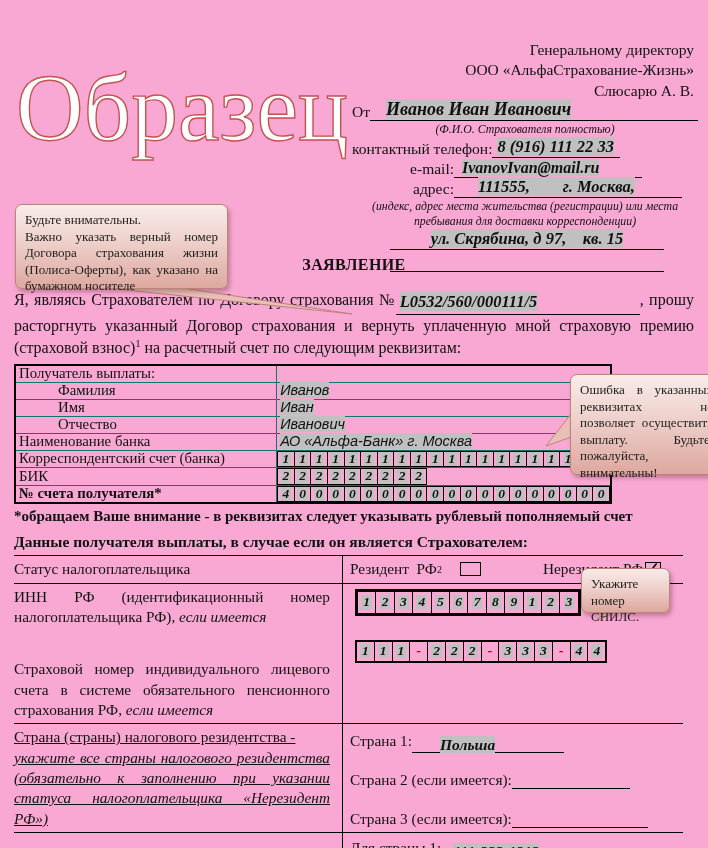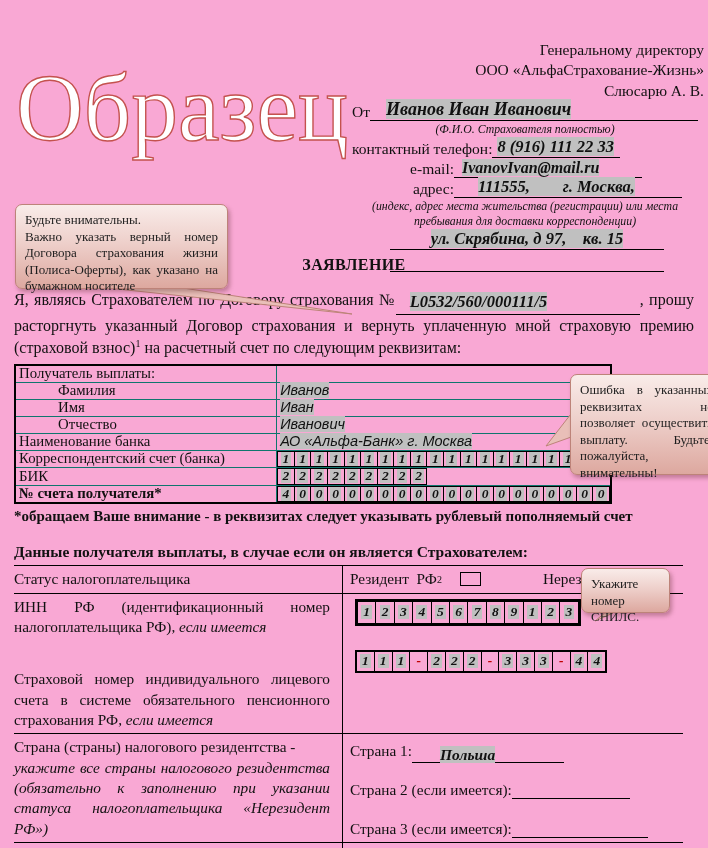--- a/index.html
+++ b/index.html
@@ -3,21 +3,21 @@
 <meta charset="utf-8">
 <style>
   html,body{margin:0;padding:0;background:#fff;}
   .page{position:relative;width:708px;height:848px;background:#f9a8d4;overflow:hidden;
         font-family:"Liberation Serif",serif;color:#111;}
 
   
   .wm{position:absolute;left:12px;top:30px;}
 
   
-  .header-right{position:absolute;top:40px;right:4px;text-align:right;font-size:15.5px;line-height:1.32;}
+  .header-right{position:absolute;top:40px;right:14px;text-align:right;font-size:15.5px;line-height:1.32;}
 
   
   .from{position:absolute;left:352px;top:100px;width:346px;font-size:15.5px;}
   .fline{display:flex;align-items:flex-end;height:21px;}
   .flabel{white-space:nowrap;}
   .fcell{border-bottom:1px solid #000;}
   .grow{flex:1;}
   .hl{background:#c0c0c0;}
   .val{font-style:italic;font-weight:bold;}
   .pre{white-space:pre;}
@@ -31,21 +31,21 @@
   .c1{left:15px;top:204px;width:213px;height:85px;text-align:justify;}
   .c2{left:570px;top:374px;width:153px;height:101px;text-align:justify;}
   .c3{left:581px;top:568px;width:89px;height:45px;text-align:justify;}
   .tail{position:absolute;z-index:1;}
 
   
   .content{position:absolute;left:14px;top:256px;width:680px;}
   .title{text-align:center;font-weight:bold;font-size:16px;letter-spacing:.4px;}
   .stmt{margin-top:15px;font-size:16px;line-height:1.37;text-align:justify;}
   .stmt .ucell{display:inline-block;width:244px;border-bottom:1px solid #000;vertical-align:-2px;}
-  .stmt .ucell .val{margin-left:14px;font-size:16.5px;}
+  .stmt .ucell .val{margin-left:4px;font-size:16.5px;}
   sup{font-size:10px;}
 
   
   .t1{margin-top:5px;border-collapse:collapse;width:598px;border:2px solid #000;}
   .t1 td{border:1px solid #0f766e;height:16px;padding:0 3px;font-size:14.8px;line-height:15px;vertical-align:middle;}
   .t1 .c1w{width:223px;white-space:nowrap;}
   .t1 .ind{padding-left:42px;}
   .t1 .bold{font-weight:bold;}
   .sv{font-family:"Liberation Sans",sans-serif;font-style:italic;font-size:14.5px;}
   .t1 td.dtd{padding:0;}
@@ -56,21 +56,21 @@
          display:flex;align-items:center;justify-content:center;box-sizing:border-box;}
   .dcell:first-child{margin-left:0;}
   .dchar{background:#c0c0c0;font-style:italic;font-weight:bold;font-size:13.5px;line-height:14px;padding:0 2px;}
   .strip-wrap{width:fit-content;border:2px solid #000;margin:2px 0 0 5px;}
   .strip-wrap .dcell{flex-basis:19.4px;height:23px;border:1px solid #000;}
   .strip-snils{width:fit-content;border:1.5px solid #000;margin:24px 0 0 5px;}
   .strip-snils .dcell{flex-basis:18.8px;height:21px;}
   .dash .dchar{background:transparent;color:#c00000;}
 
   .fnote{margin-top:4px;font-weight:bold;font-size:15px;}
-  .sect{margin-top:18px;font-weight:bold;font-size:15.5px;}
+  .sect{margin-top:8px;font-weight:bold;font-size:15.5px;}
 
   
   .t2{margin-top:4px;border-collapse:collapse;width:669px;}
   .t2 td{font-size:15.3px;padding:3px 5px 3px 0;vertical-align:top;line-height:1.33;}
   .t2 .lc{width:316px;border-right:1.6px solid #000;padding-right:12px;}
   .t2 .rc{padding-left:7px;}
   .t2 tr td{border-bottom:1.6px solid #000;}
   .t2 tr.first td{border-top:1.6px solid #000;}
   .just{text-align:justify;}
   .ital{font-style:italic;}
@@ -450,21 +450,21 @@
                     <span class="dchar">4</span>
                   </span>
                   <span class="dcell">
                     <span class="dchar">4</span>
                   </span>
                 </span>
               </div>
         </td>
       </tr>
       <tr>
-        <td class="lc" style="height:96px;">
+        <td class="lc" style="height:96px;text-decoration:underline;">
           <div>Страна (страны) налогового резидентства -</div>
           <div class="ital just">укажите все страны налогового резидентства (обязательно к заполнению при указании статуса налогоплательщика «Нерезидент РФ»)</div>
         </td>
         <td class="rc">
           <div class="rline" style="margin-top:4px;"><span>Страна 1:</span><span class="uline" style="width:152px;"><span class="val hl" style="margin-left:28px;font-size:15.5px;">Польша</span></span></div>
           <div class="rline" style="margin-top:17px;"><span>Страна 2 (если имеется):</span><span class="uline" style="width:118px;"></span></div>
           <div class="rline" style="margin-top:18px;"><span>Страна 3 (если имеется):</span><span class="uline" style="width:136px;"></span></div>
         </td>
       </tr>
       <tr>

